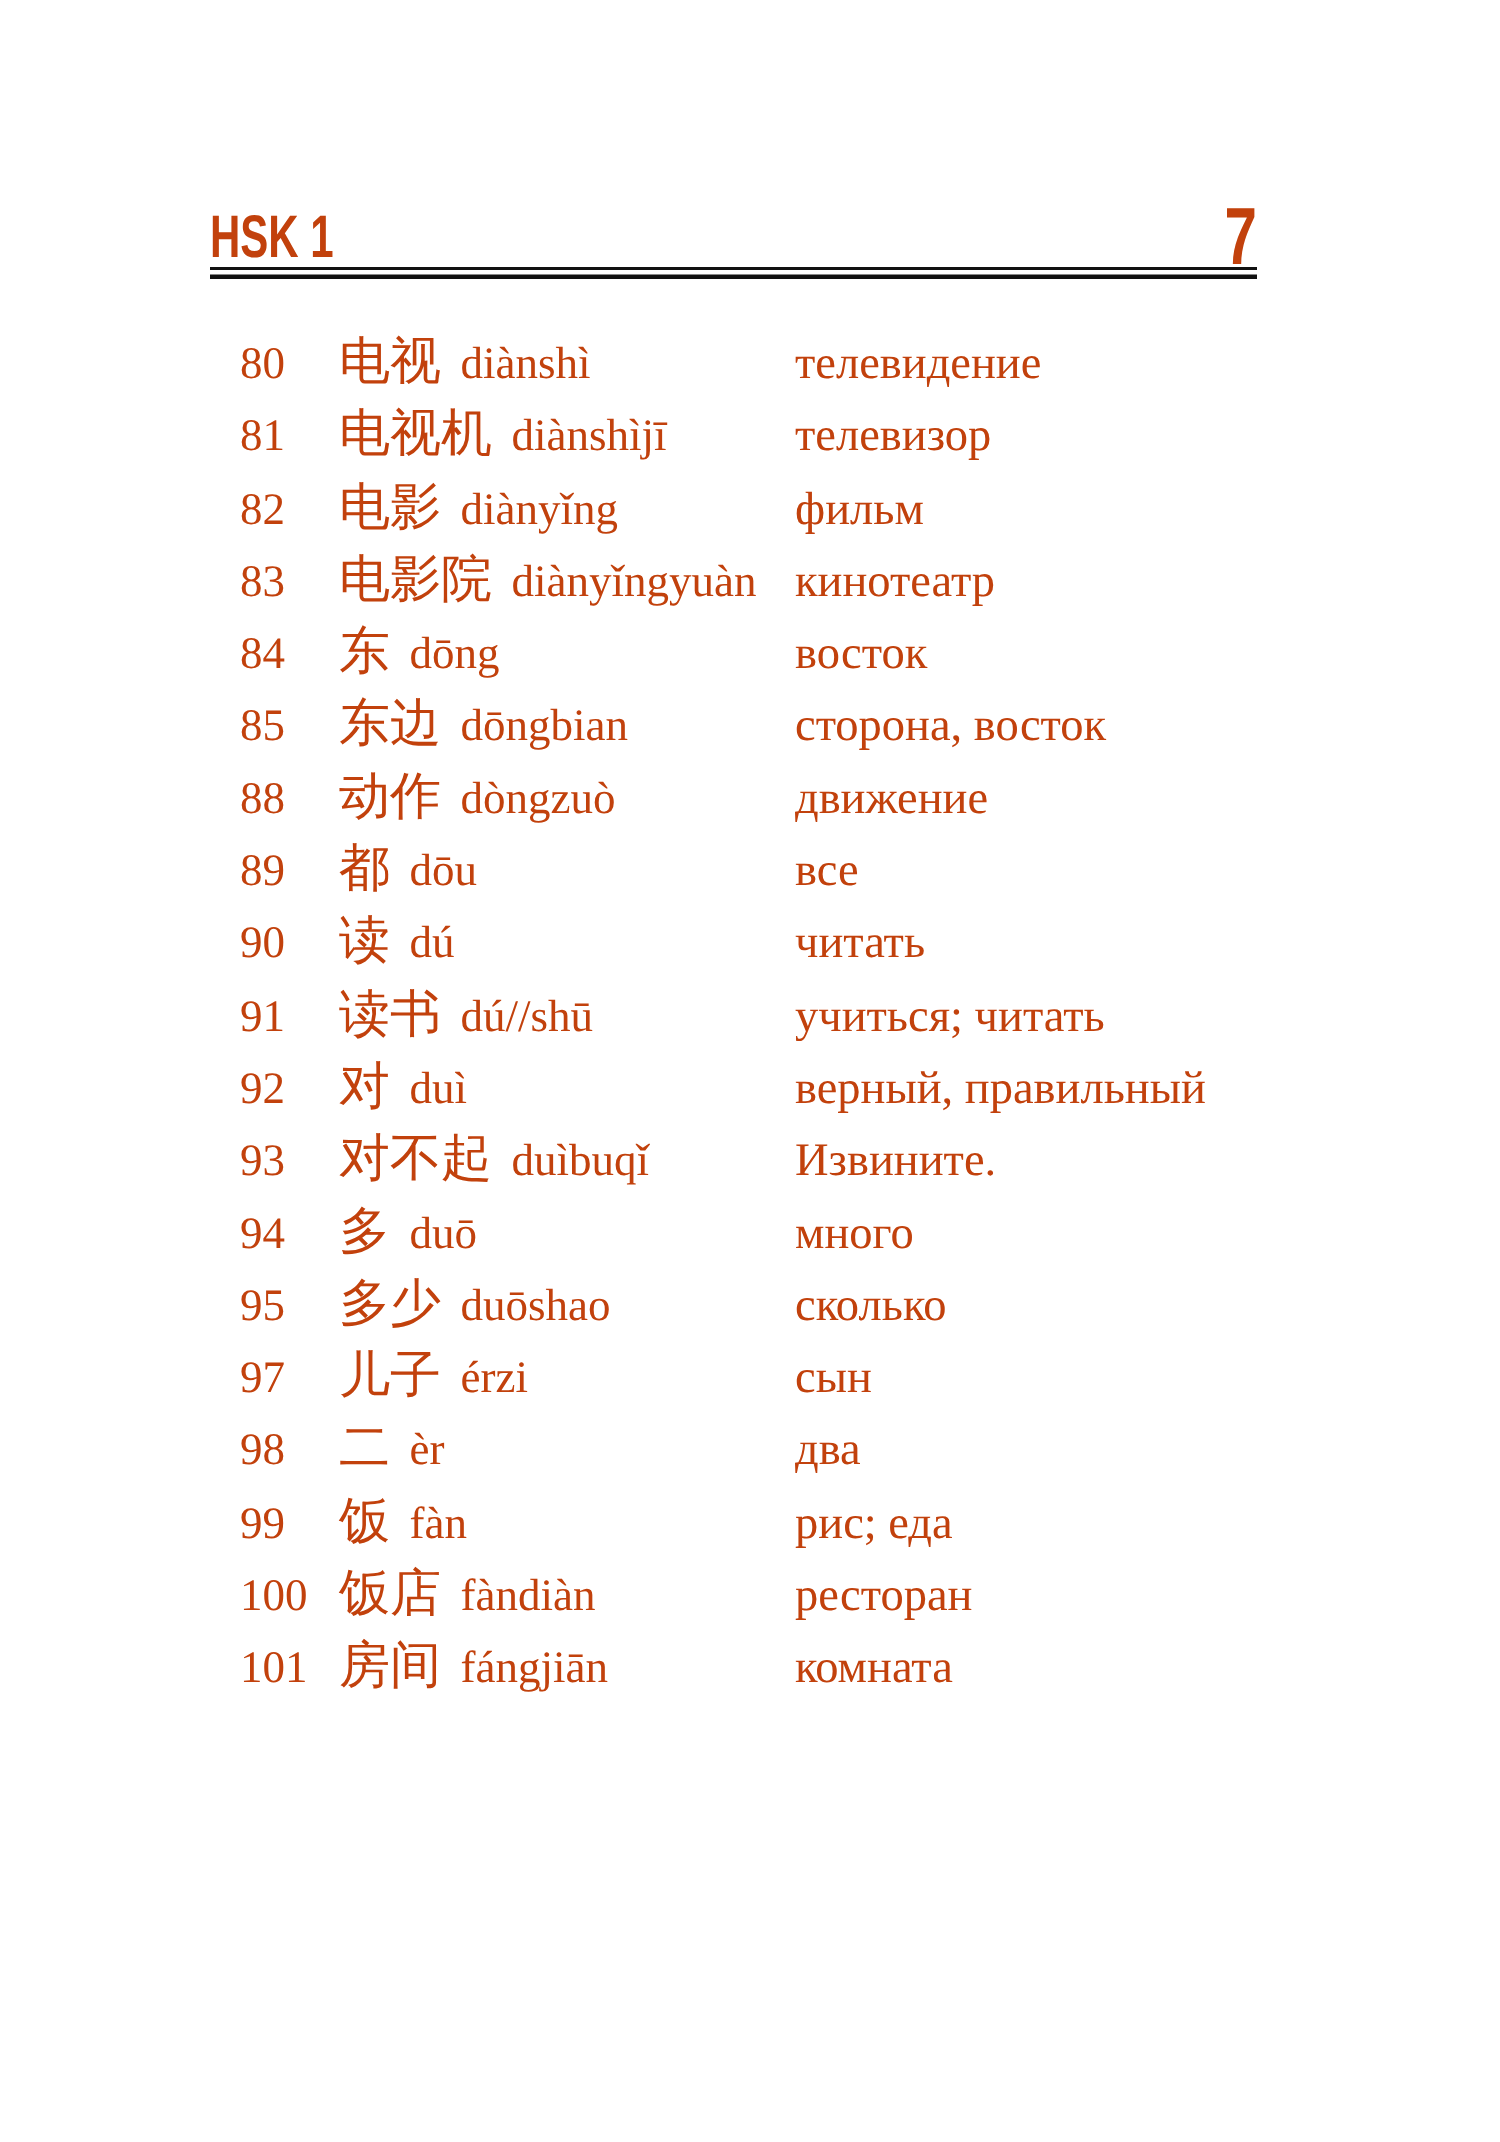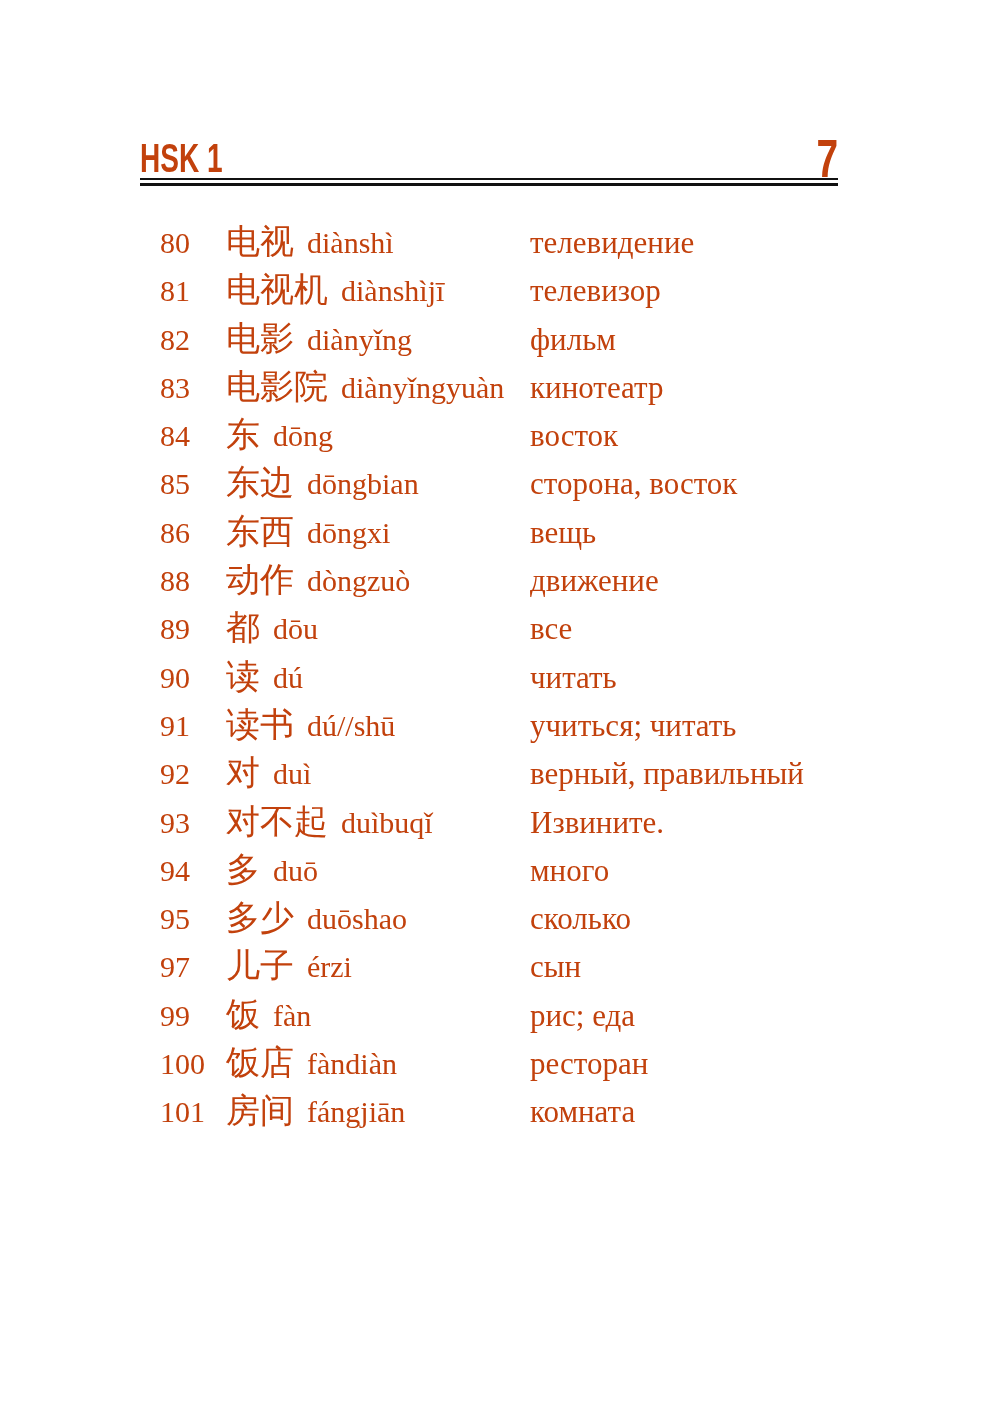--- a/index.html
+++ b/index.html
@@ -98,27 +98,27 @@
     <div class="page-number">7</div>
   </div>
   <div class="header-rule"></div>
   <div class="word-list">
       <div class="row"><span class="num">80</span><span class="cnpy"><span class="hanzi">电视</span><span class="pinyin">diànshì</span></span><span class="ru">телевидение</span></div>
       <div class="row"><span class="num">81</span><span class="cnpy"><span class="hanzi">电视机</span><span class="pinyin">diànshìjī</span></span><span class="ru">телевизор</span></div>
       <div class="row"><span class="num">82</span><span class="cnpy"><span class="hanzi">电影</span><span class="pinyin">diànyǐng</span></span><span class="ru">фильм</span></div>
       <div class="row"><span class="num">83</span><span class="cnpy"><span class="hanzi">电影院</span><span class="pinyin">diànyǐngyuàn</span></span><span class="ru">кинотеатр</span></div>
       <div class="row"><span class="num">84</span><span class="cnpy"><span class="hanzi">东</span><span class="pinyin">dōng</span></span><span class="ru">восток</span></div>
       <div class="row"><span class="num">85</span><span class="cnpy"><span class="hanzi">东边</span><span class="pinyin">dōngbian</span></span><span class="ru">сторона, восток</span></div>
-      <div class="row"><span class="num">86</span><span class="cnpy"><span class="hanzi">东西</span><span class="pinyin">dōngxi</span></span><span class="ru">вещь</span></div>
       <div class="row"><span class="num">88</span><span class="cnpy"><span class="hanzi">动作</span><span class="pinyin">dòngzuò</span></span><span class="ru">движение</span></div>
       <div class="row"><span class="num">89</span><span class="cnpy"><span class="hanzi">都</span><span class="pinyin">dōu</span></span><span class="ru">все</span></div>
       <div class="row"><span class="num">90</span><span class="cnpy"><span class="hanzi">读</span><span class="pinyin">dú</span></span><span class="ru">читать</span></div>
       <div class="row"><span class="num">91</span><span class="cnpy"><span class="hanzi">读书</span><span class="pinyin">dú//shū</span></span><span class="ru">учиться; читать</span></div>
       <div class="row"><span class="num">92</span><span class="cnpy"><span class="hanzi">对</span><span class="pinyin">duì</span></span><span class="ru">верный, правильный</span></div>
       <div class="row"><span class="num">93</span><span class="cnpy"><span class="hanzi">对不起</span><span class="pinyin">duìbuqǐ</span></span><span class="ru">Извините.</span></div>
       <div class="row"><span class="num">94</span><span class="cnpy"><span class="hanzi">多</span><span class="pinyin">duō</span></span><span class="ru">много</span></div>
       <div class="row"><span class="num">95</span><span class="cnpy"><span class="hanzi">多少</span><span class="pinyin">duōshao</span></span><span class="ru">сколько</span></div>
       <div class="row"><span class="num">97</span><span class="cnpy"><span class="hanzi">儿子</span><span class="pinyin">érzi</span></span><span class="ru">сын</span></div>
+      <div class="row"><span class="num">98</span><span class="cnpy"><span class="hanzi">二</span><span class="pinyin">èr</span></span><span class="ru">два</span></div>
       <div class="row"><span class="num">99</span><span class="cnpy"><span class="hanzi">饭</span><span class="pinyin">fàn</span></span><span class="ru">рис; еда</span></div>
       <div class="row"><span class="num">100</span><span class="cnpy"><span class="hanzi">饭店</span><span class="pinyin">fàndiàn</span></span><span class="ru">ресторан</span></div>
       <div class="row"><span class="num">101</span><span class="cnpy"><span class="hanzi">房间</span><span class="pinyin">fángjiān</span></span><span class="ru">комната</span></div>
     </div>
 </div>
 
 </body></html>

